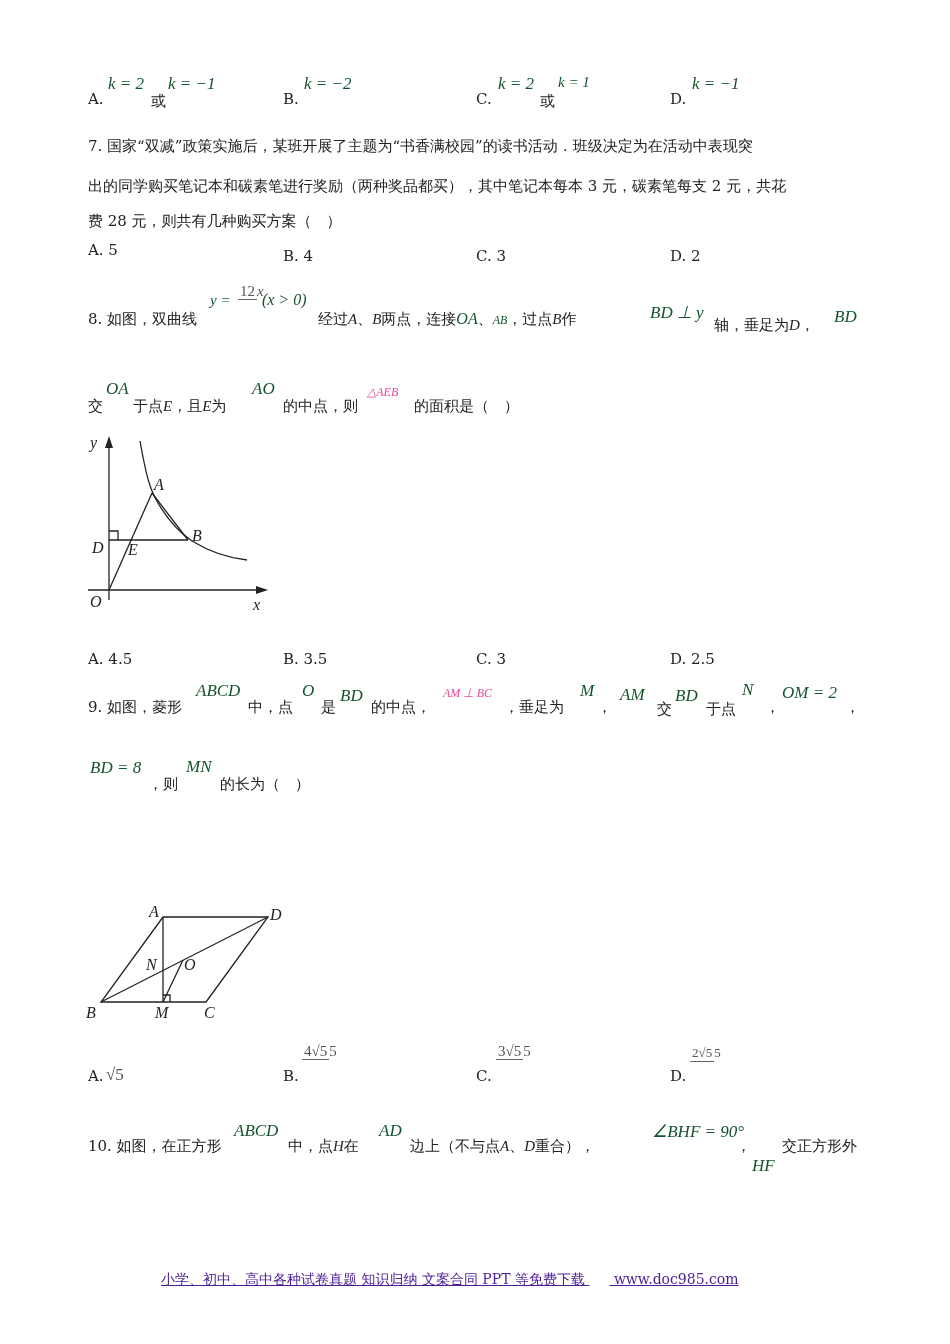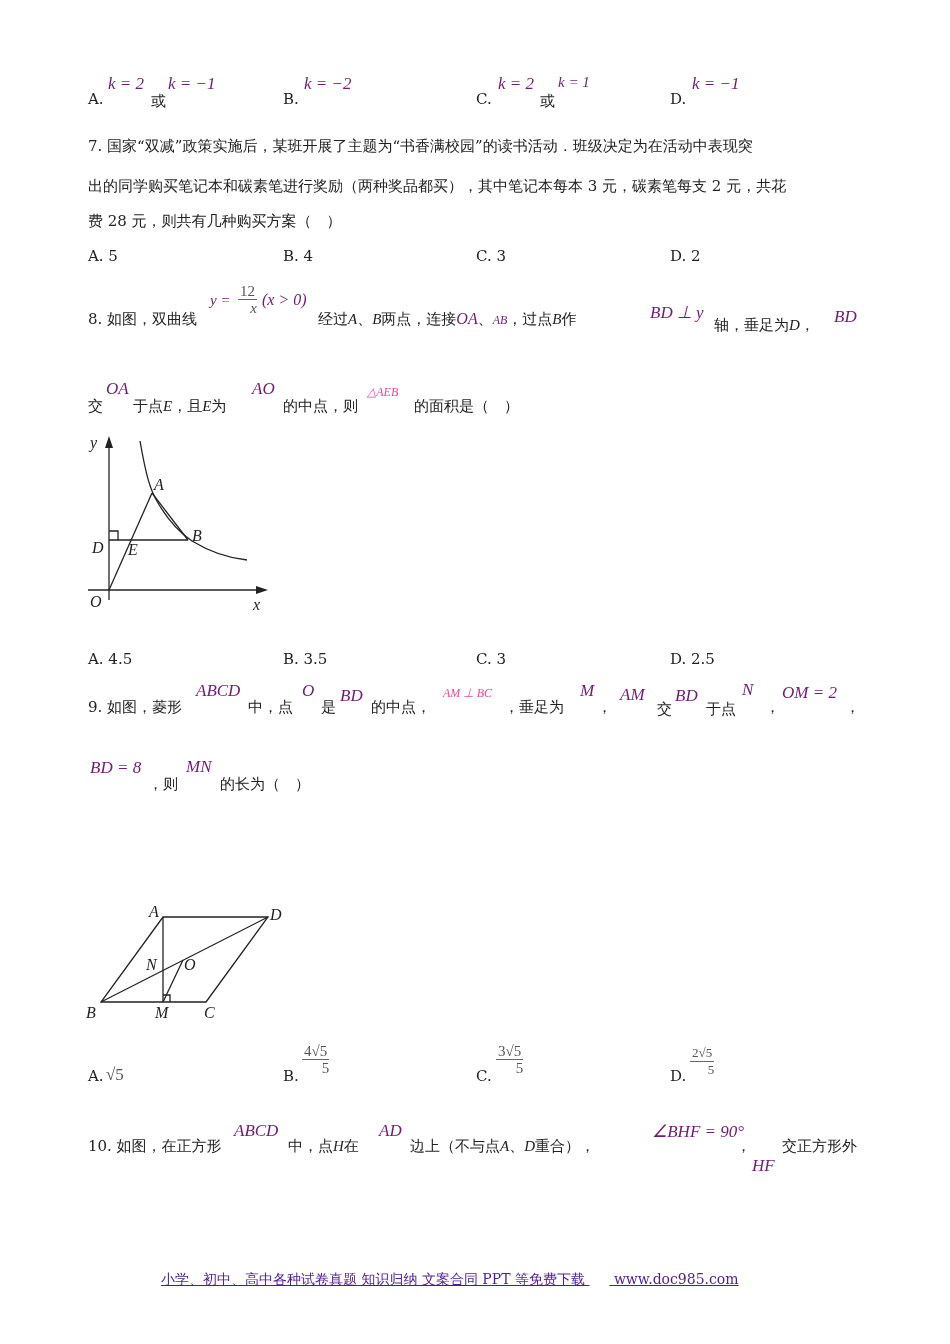--- a/index.html
+++ b/index.html
@@ -1,24 +1,24 @@
 <!DOCTYPE html>
 <html><head>
 <meta charset="utf-8">
 <style>
   html, body { margin:0; padding:0; background:#fff; }
   body { width:950px; height:1344px; position:relative; overflow:hidden;
          font-family:"DejaVu Serif", "Liberation Serif", serif; color:#222; }
   .abs { position:absolute; white-space:nowrap; }
   .t { font-size:15px; line-height:18px; }
-  .m { font-family:"Liberation Serif", serif; font-style:italic; color:#701a75; font-size:17px; }
+  .m { font-family:"Liberation Serif", serif; font-style:italic; color:#14532d; font-size:17px; }
   .ms { font-family:"Liberation Serif", serif; font-style:italic; color:#ec4899; font-size:12px; }
   .mu { font-family:"Liberation Serif", serif; color:#555; font-size:17px; }
   .it { font-family:"Liberation Serif", serif; font-style:italic; }
-  .frac { display:inline-flex; flex-direction:column; align-items:flex-end; vertical-align:middle;
+  .frac { display:inline-flex; flex-direction:row; align-items:flex-start; vertical-align:middle;
           font-family:"Liberation Serif", serif; color:#555; font-size:15px; line-height:16px; }
   .frac .num { border-bottom:1px solid #666; padding:0 2px; }
   .footer { font-size:14px; color:#4c1d95;text-decoration:underline; }
   svg text { font-family:"Liberation Serif", serif; font-style:italic; font-size:16px; fill:#222; }
 </style>
 </head>
 <body>
 
 <div>
   <div class="abs t" style="left:88px;top:90px;">
@@ -37,21 +37,21 @@
   <span class="abs m" style="left:558px;top:74px;font-size:15px;">k = 1</span>
 
   <span class="abs t" style="left:670px;top:90px;">D.</span>
   <span class="abs m" style="left:692px;top:74px;">k = −1</span>
 </div>
 
 <div>
   <div class="abs t" style="left:88px;top:137px;">7. 国家“双减”政策实施后，某班开展了主题为“书香满校园”的读书活动．班级决定为在活动中表现突</div>
   <div class="abs t" style="left:88px;top:177px;">出的同学购买笔记本和碳素笔进行奖励（两种奖品都买），其中笔记本每本 3 元，碳素笔每支 2 元，共花</div>
   <div class="abs t" style="left:88px;top:212px;">费 28 元，则共有几种购买方案（　）</div>
-  <div class="abs t" style="left:88px;top:247px;">A. 5</div>
+  <div class="abs t" style="left:88px;top:241px;">A. 5</div>
   <div class="abs t" style="left:283px;top:247px;">B. 4</div>
   <div class="abs t" style="left:476px;top:247px;">C. 3</div>
   <div class="abs t" style="left:670px;top:247px;">D. 2</div>
 </div>
 
 <div>
   <div class="abs t" style="left:88px;top:310px;">8. 如图，双曲线</div>
   <span class="abs m" style="left:210px;top:292px;font-size:15px;">y =</span>
   <span class="abs frac" style="left:238px;top:283px;">
     <span class="num">12</span>

